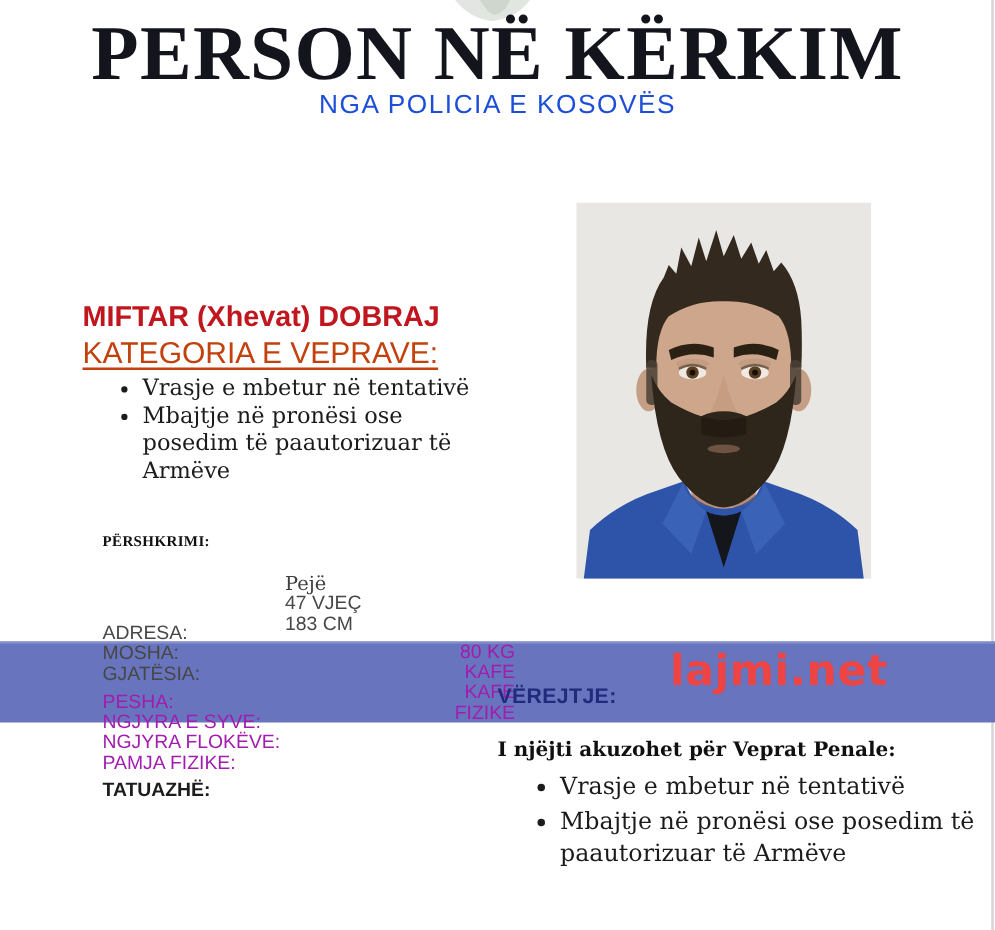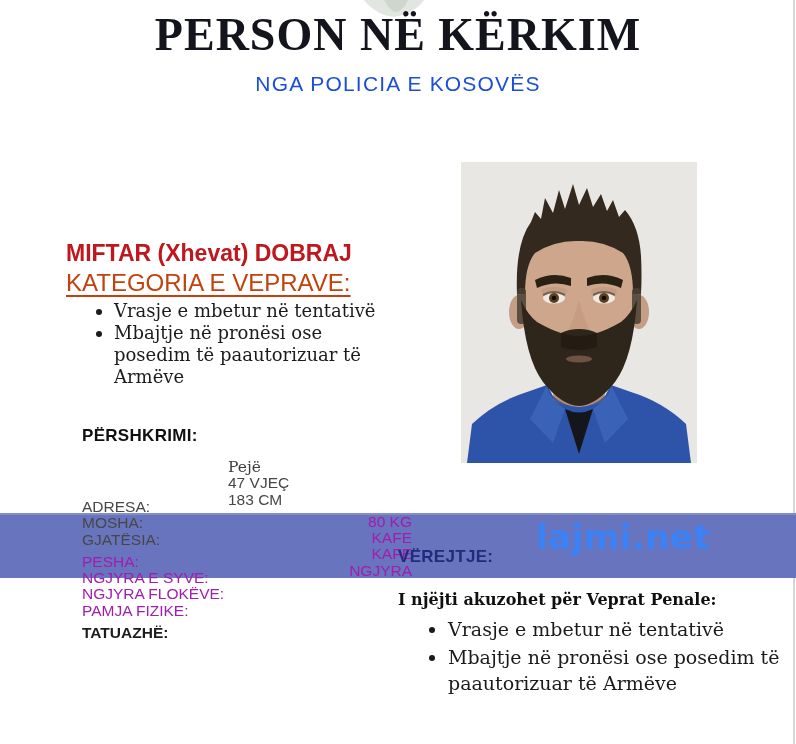--- a/index.html
+++ b/index.html
@@ -6,21 +6,21 @@
   body{
     width:796px;height:744px;position:relative;overflow:hidden;
     background:#ffffff;
     font-family:"Liberation Sans",sans-serif;
   }
   .edge-right{position:absolute;right:1px;top:0;width:2px;height:744px;background:#d6d6d6;}
   .logo-remnant{position:absolute;left:352px;top:0;width:84px;height:17px;}
 
   .title{
     position:absolute;top:8px;left:0;width:100%;text-align:center;
-    font-family:"Liberation Serif",serif;font-weight:bold;font-size:46px;
+    font-family:"Liberation Serif",serif;font-weight:bold;font-size:62px;
     letter-spacing:1px;color:#14151c;white-space:nowrap;
   }
   .subtitle{
     position:absolute;top:72px;left:0;width:100%;text-align:center;
     font-size:21px;letter-spacing:1.2px;color:#1d4ed8;white-space:nowrap;
   }
 
   .photo{position:absolute;left:461px;top:162px;width:236px;height:301px;}
 
   .name{
@@ -33,21 +33,21 @@
     text-decoration:underline;text-underline-offset:4px;text-decoration-thickness:2px;
   }
   .offense-list-left{
     position:absolute;left:92px;top:300px;width:278px;margin:0;padding:0 0 0 22px;
     font-family:"DejaVu Serif",serif;font-size:18px;line-height:22px;color:#1b1b1b;
   }
   .offense-list-left li{margin:0;}
 
   .pershkrimi{
     position:absolute;left:82px;top:426px;
-    font-size:17px;font-weight:bold;letter-spacing:.3px;color:#101010;
+    font-size:12px;font-weight:bold;letter-spacing:.3px;color:#101010;font-family:Liberation Serif, serif;
   }
 
   .band{
     position:absolute;left:0;top:513px;width:796px;height:65px;
     background:#6874bd;box-shadow:inset 0 2px 0 rgba(255,255,255,.18);
   }
 
   .desc-rows{position:absolute;left:82px;top:459px;width:330px;font-size:15.5px;color:#474747;}
   .desc-row{display:flex;height:16.3px;line-height:16.3px;white-space:nowrap;}
   .desc-row .lbl{width:146px;flex:none;margin-top:40px;}
@@ -56,21 +56,21 @@
   .desc-row.r4{margin-top:6px;}
   .desc-row.r4 .val{margin-left:38px;}
   .desc-row.r5 .val{margin-left:50px;}
   .desc-row.r6 .val{margin-left:28px;}
   .desc-row.r7 .val{margin-left:43px;}
   .desc-row.r8{margin-top:6px;color:#1c1c1c;font-weight:bold;}
 
   .watermark{
     position:absolute;left:536px;top:517px;
     font-family:"DejaVu Sans",sans-serif;font-weight:bold;font-size:34px;
-    color:#3b82f6;letter-spacing:.5px;white-space:nowrap;
+    color:#ef4444;letter-spacing:.5px;white-space:nowrap;
   }
   .verejtje{
     position:absolute;left:398px;top:547px;
     font-size:17px;font-weight:bold;letter-spacing:.3px;color:#1f2b7b;white-space:nowrap;
   }
   .notice-intro{
     position:absolute;left:398px;top:590px;
     font-family:"DejaVu Serif",serif;font-weight:bold;font-size:16px;color:#101010;white-space:nowrap;
   }
   .offense-list-right{
@@ -167,21 +167,21 @@
   <div class="desc-row r5 band-row">
     <span class="lbl">NGJYRA E SYVE:</span>
     <span class="val">KAFE</span>
   </div>
   <div class="desc-row r6 band-row">
     <span class="lbl">NGJYRA FLOKËVE:</span>
     <span class="val">KAFE</span>
   </div>
   <div class="desc-row r7 band-row">
     <span class="lbl">PAMJA FIZIKE:</span>
-    <span class="val">NGJYRA</span>
+    <span class="val">FIZIKE</span>
   </div>
   <div class="desc-row r8">
     <span class="lbl">TATUAZHË:</span>
     <span class="val"></span>
   </div>
 </div>
 
 <div class="watermark">lajmi.net</div>
 <div class="verejtje">VËREJTJE:</div>
 <div class="notice-intro">I njëjti akuzohet për Veprat Penale:</div>

